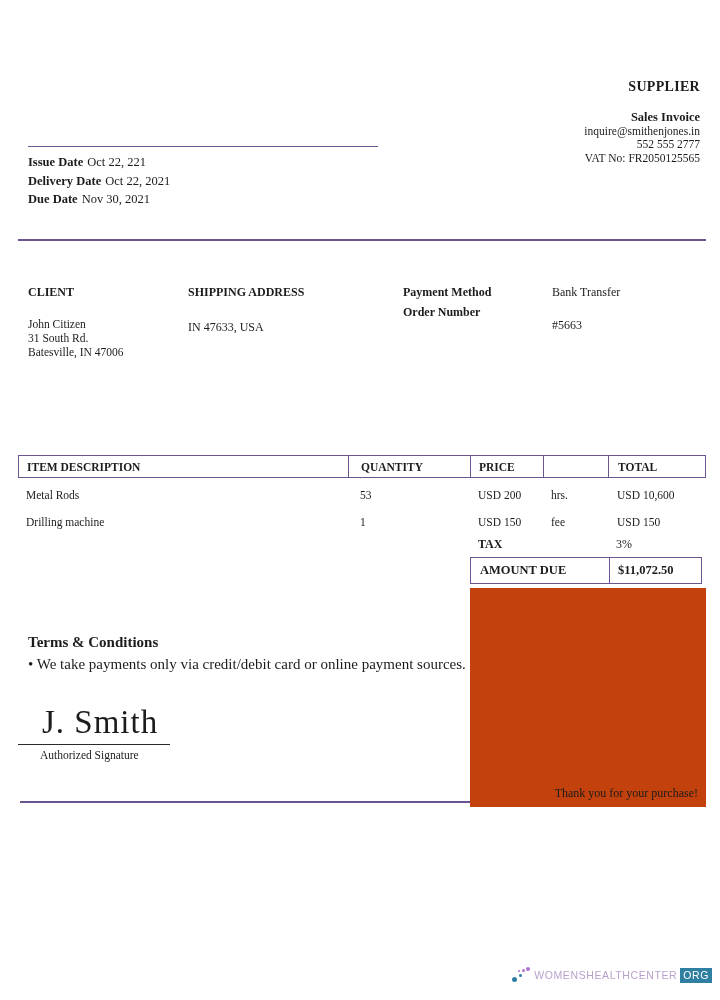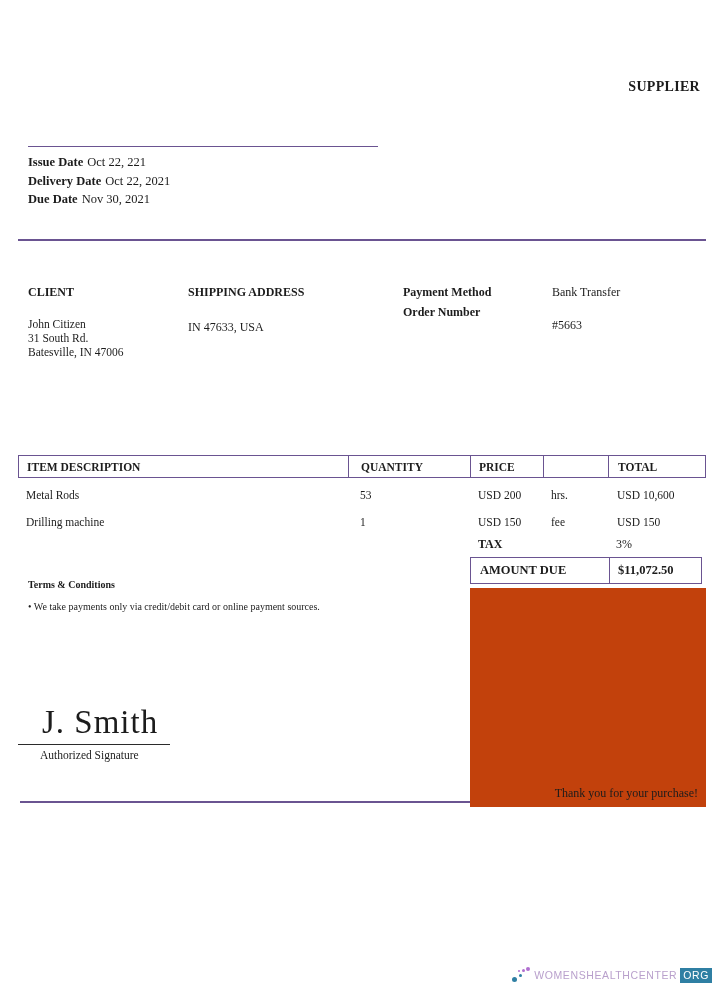--- a/index.html
+++ b/index.html
@@ -44,21 +44,21 @@
   .c3 { width:65px;  padding-left:8px; }
   .c4 { width:98px;  padding-left:9px; }
   .tax-label { position:absolute; left:478px; top:537px; font-weight:700; font-size:12px; }
   .tax-value { position:absolute; left:616px; top:537px; font-size:12px; }
   .amount-box { position:absolute; left:470px; top:557px; width:232px; height:27px; border:1.5px solid #6a5491; display:flex; align-items:center; font-weight:700; font-size:12.5px; background:#ffffff; }
   .amount-box .ab-label { width:139px; padding-left:9px; border-right:1.5px solid #6a5491; height:100%; display:flex; align-items:center; }
   .amount-box .ab-value { padding-left:8px; }
   .gray-panel { position:absolute; left:470px; top:588px; width:236px; height:219px; background:#c2410c; }
   .thanks { position:absolute; right:8px; bottom:6px; font-size:12px; white-space:nowrap; }
   
-  .terms { position:absolute; left:28px; top:576px; font-size:10px; line-height:18.5px; }
+  .terms { position:absolute; left:28px; top:633px; font-size:15px; line-height:18.5px; }
   .terms .terms-title { font-weight:700; margin-bottom:3px; }
   
   .signature { position:absolute; left:18px; top:704px; }
   .sig-name { margin-left:24px; font-size:33px; letter-spacing:1px; }
   .sig-line { width:152px; border-top:1.5px solid #2b2b2b; margin-top:3px; }
   .sig-label { margin-left:22px; margin-top:4px; font-size:11.5px; }
   
   .footer-logo { position:absolute; right:8px; top:966px; display:flex; align-items:center; gap:3px; font-family:"Liberation Sans","DejaVu Sans",sans-serif; }
   .logo-dots { position:relative; width:20px; height:18px; }
   .logo-dots i { position:absolute; border-radius:50%; display:block; }
@@ -71,20 +71,26 @@
   .logo-badge { font-size:10.5px; letter-spacing:0.6px; color:#ffffff; background:#2f7fa3; padding:1px 3px 2px; border-radius:0; }
 </style>
 </head>
 <body>
 
 <div class="page">
 
   <div class="company-rule"></div>
 
   <div class="supplier-label">SUPPLIER</div>
+  <div class="invoice-meta">
+    <div class="inv-title">Sales Invoice</div>
+    <div>inquire@smithenjones.in</div>
+    <div>552 555 2777</div>
+    <div>VAT No: FR2050125565</div>
+  </div>
 
   <div class="dates">
     <div class="date-line"><b>Issue Date</b><span>Oct 22, 221</span></div>
     <div class="date-line"><b>Delivery Date</b><span>Oct 22, 2021</span></div>
     <div class="date-line"><b>Due Date</b><span>Nov 30, 2021</span></div>
   </div>
 
   <div class="divider-main"></div>
 
   <div class="lbl client-label">CLIENT</div>

